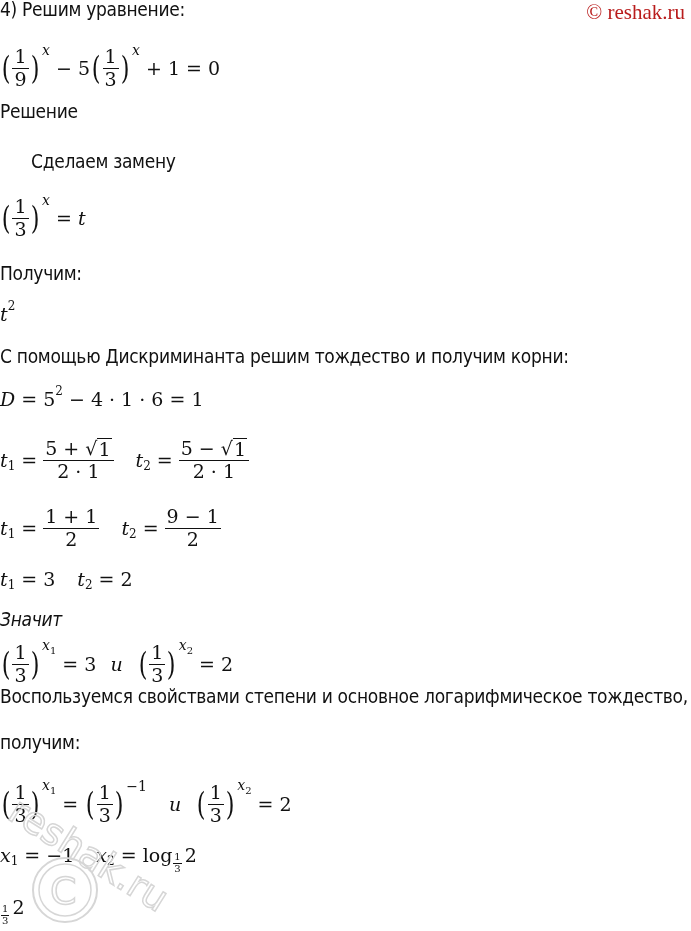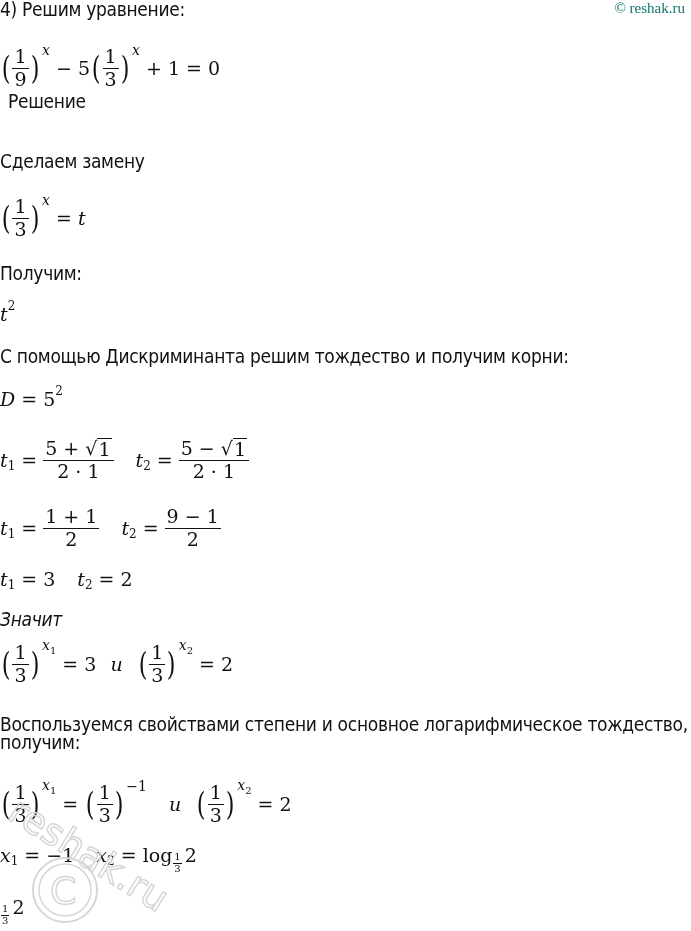--- a/index.html
+++ b/index.html
@@ -33,21 +33,21 @@
   .pexp { display: inline-flex; align-items: center; position: relative; }
   .pexp .exp { position: relative; top: -18px; font-size: 14px; font-style: italic; margin-left: 1px; }
   .pexp .exp sub { font-size: 10px; font-style: normal; }
   .logbase { display: inline-flex; flex-direction: column; align-items: center; font-size: 10px; line-height: 1.05; position: relative; top: 8px; margin: 0 3px 0 1px; }
   .logbase .n { border-bottom: 1px solid #111; padding: 0 1px; }
   .sqrt { display: inline-flex; align-items: flex-start; }
   .sqrt .rad { border-top: 1px solid #111; padding: 0 1px; line-height: 1.1; }
   .copyright {
     position: absolute; right: 6px; top: 0;
     font-family: "Liberation Serif", "DejaVu Serif", serif;
-    font-size: 15px; color: #0f766e;
+    font-size: 21px; color: #b91c1c;
   }
   .watermark {
     position: absolute; left: 0; top: 790px; width: 230px; height: 150px; pointer-events: none;
   }
 </style>
 </head>
 <body>
 
 <div class="copyright">© reshak.ru</div>
 
@@ -71,22 +71,22 @@
         <span class="num">1</span>
         <span class="den">3</span>
       </span>
     <span class="paren">)</span>
     <span class="exp">x</span>
   </span>
   <span class="sp"></span>
   <span>+ 1 = 0</span>
 </div>
 
-<div class="txt" style="top:90px;margin-left:8px;">Решение</div>
-<div class="txt" style="top:150px;">Сделаем замену</div>
+<div class="txt" style="top:100px;">Решение</div>
+<div class="txt" style="top:150px;margin-left:31px;">Сделаем замену</div>
 
 <div class="math" style="top:190px; height:56px;">
   <span class="pexp">
     <span class="paren">(</span>
     <span class="frac">
         <span class="num">1</span>
         <span class="den">3</span>
       </span>
     <span class="paren">)</span>
     <span class="exp">x</span>
@@ -104,20 +104,21 @@
 </div>
 
 <div class="txt" style="top:345px;">С помощью Дискриминанта решим тождество и получим корни:</div>
 
 <div class="math" style="top:388px;">
   <span class="i">D</span>
   <span class="sp"></span>
   <span>= 5</span>
     <span class="sup">2</span>
   <span class="sp"></span>
+  <span>− 4 · 1 · 6 = 1</span>
 </div>
 
 <div class="math" style="top:432px; height:56px;">
   <span class="i">t</span><span class="sub">1</span><span class="sp"></span>=<span class="sp"></span>
   <span class="frac">
     <span class="num"><span>5 + </span><span class="sqrt">√<span class="rad">1</span></span></span>
     <span class="den">2 · 1</span>
   </span>
   <span class="sp2"></span>
   <span class="i">t</span><span class="sub">2</span><span class="sp"></span>=<span class="sp"></span>
@@ -170,21 +171,21 @@
         <span class="num">1</span>
         <span class="den">3</span>
       </span>
     <span class="paren">)</span>
     <span class="exp"><span>x</span><sub>2</sub></span>
   </span>
   <span class="sp"></span>
   <span>= 2</span>
 </div>
 
-<div class="txt" style="top:713px;">Воспользуемся свойствами степени и основное логарифмическое тождество,</div>
+<div class="txt" style="top:685px;">Воспользуемся свойствами степени и основное логарифмическое тождество,</div>
 <div class="txt" style="top:731px;">получим:</div>
 
 <div class="math" style="top:776px; height:56px;">
   <span class="pexp">
     <span class="paren">(</span>
     <span class="frac">
         <span class="num">1</span>
         <span class="den">3</span>
       </span>
     <span class="paren">)</span>

